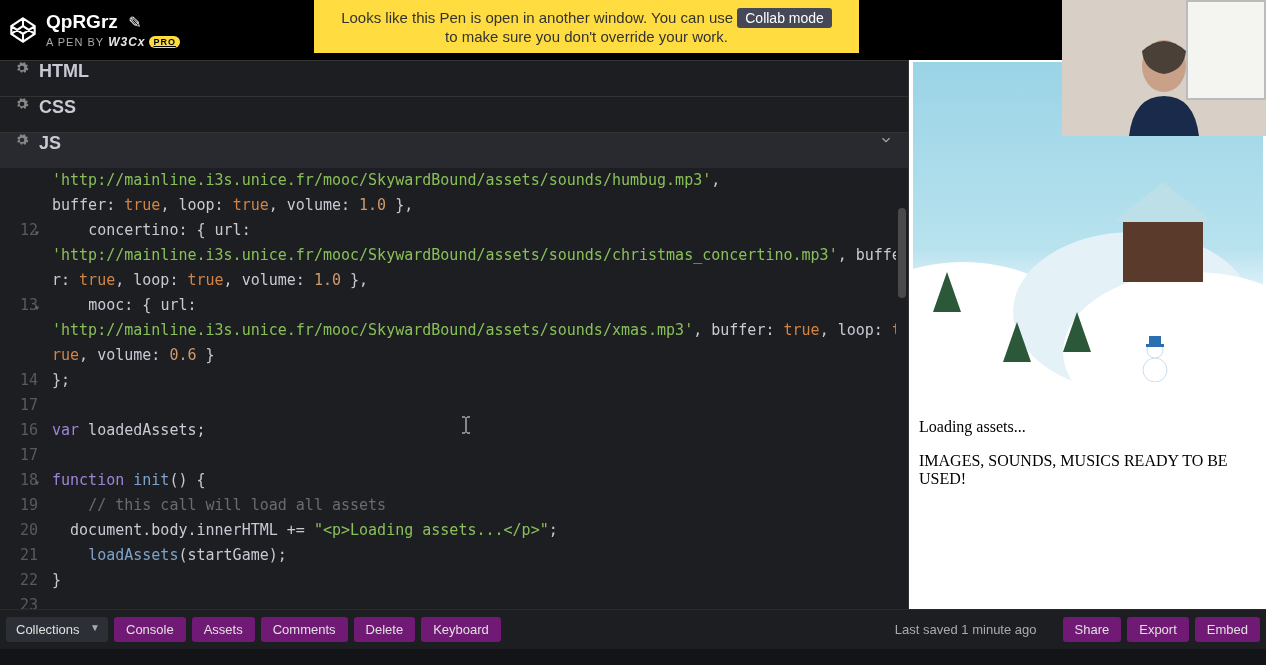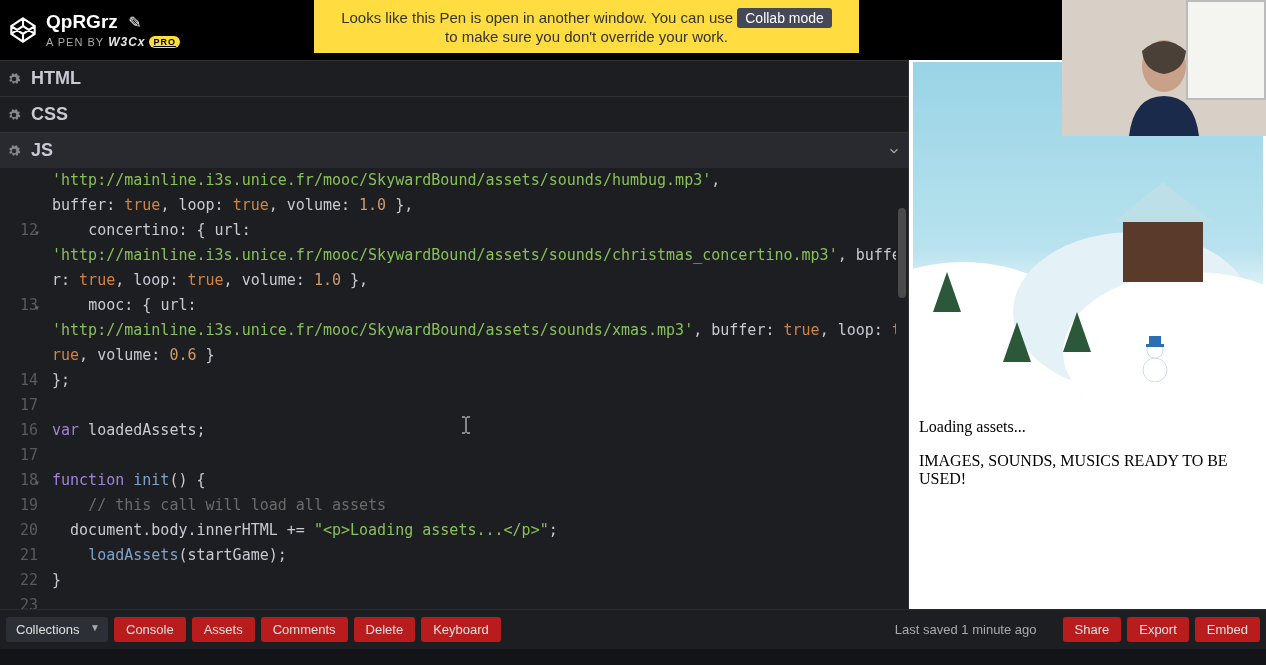--- a/index.html
+++ b/index.html
@@ -55,22 +55,21 @@
   z-index: 20;
 }
 .webcam .whiteboard { position: absolute; right: 0; top: 0; width: 80px; height: 100px; background: #f4f4f0; border: 2px solid #bbb; }
 .webcam .person { position: absolute; left: 50%; bottom: 0; transform: translateX(-50%); width: 110px; height: 110px; }
 
 .panel-header {
   background: #1d1e22;
   border-top: 1px solid #333;
   height: 36px;
   display: flex;
-  align-items: center;
-  padding: 0 7px;
+  padding: 0 15px;
   gap: 10px;
 }
 .panel-header.active { background: #282a30; }
 .gear { width: 14px; height: 14px; fill: #888; }
 .panel-header h2 { font-size: 18px; font-weight: 700; color: #c7c9d3; }
 .chevron { margin-left: auto; }
 
 .editor-wrap { display: flex; height: 446px; }
 .gutter {
   width: 46px;
@@ -141,21 +140,21 @@
   bottom: 16px; left: 0; right: 0;
   height: 40px;
   background: #1d1e22;
   display: flex;
   align-items: center;
   padding: 0 6px;
   gap: 6px;
   border-top: 1px solid #2a2a2a;
 }
 .footer-btn {
-  background: #b91c1c;
+  background: #701a75;
   border: none;
   color: #e0e0e0;
   font-size: 13px;
   padding: 5px 12px;
   border-radius: 3px;
 }
 .footer-select {
   background: #2c2f36;
   border: none;
   color: #e0e0e0;

